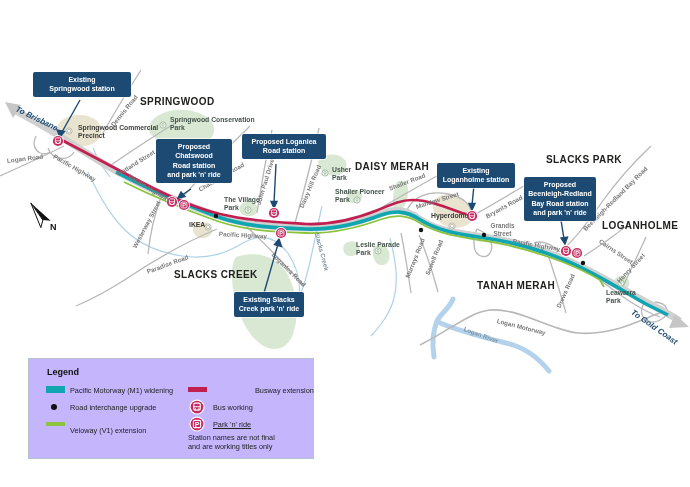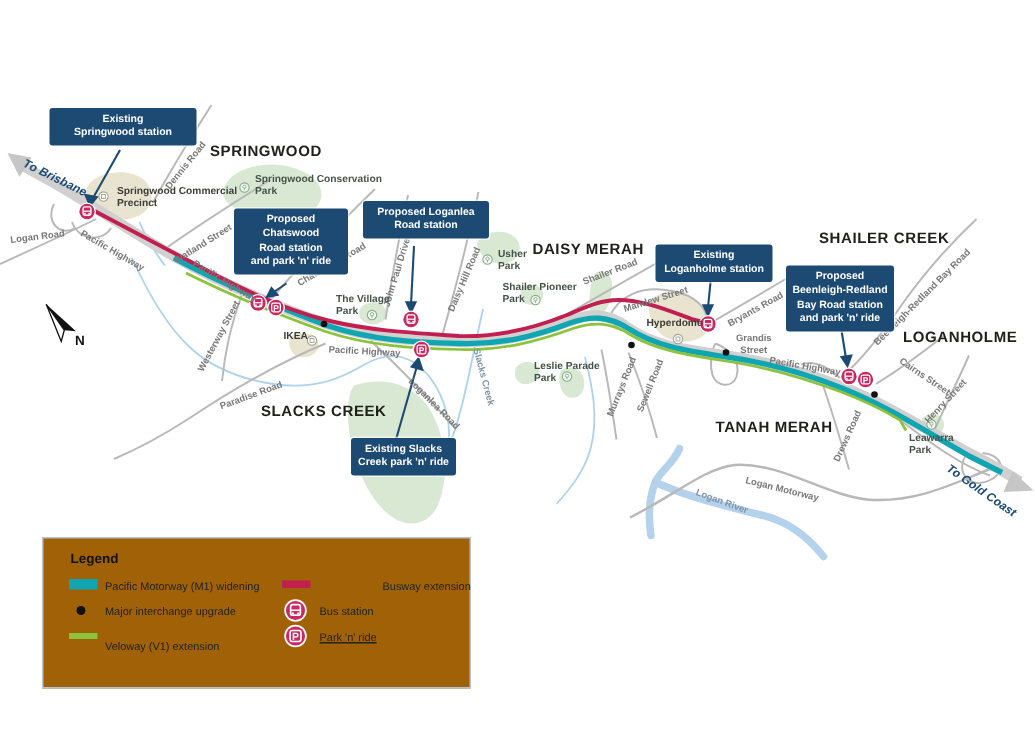--- a/index.html
+++ b/index.html
@@ -13,21 +13,21 @@
   .water{color:#7d94a6;}
   .park-label{position:absolute;font-weight:bold;font-size:6.8px;color:#44534a;line-height:1.18;}
   .place-label{position:absolute;font-weight:bold;font-size:6.8px;color:#3c3c38;line-height:1.18;}
   .callout{position:absolute;background:#1c4a73;color:#fff;font-weight:bold;font-size:7px;
            text-align:center;padding:3px 2px;border-radius:2px;line-height:1.34;
            box-shadow:0 0 0 1px rgba(255,255,255,.6);}
   .to-label{position:absolute;font-style:italic;font-weight:bold;font-size:8px;color:#1c4a73;
             white-space:nowrap;transform-origin:0 50%;}
   .compass-n{position:absolute;font-weight:bold;font-size:9px;color:#111;}
   
-  .legend{position:absolute;left:28px;top:358px;width:284px;height:99px;background:#a16207;
+  .legend{position:absolute;left:28px;top:358px;width:284px;height:99px;background:#c4b5fd;
           border:1px solid #b4c3cd;}
   .legend-title{position:absolute;left:18px;top:8px;font-weight:bold;font-size:9px;color:#111;}
   .legend-item{position:absolute;font-size:7.3px;color:#222;white-space:nowrap;}
   .sw{position:absolute;display:block;}
   .sw-m1{left:17px;top:27px;width:19px;height:7px;background:#0fa6b2;}
   .sw-dot{left:22px;top:45px;width:6px;height:6px;border-radius:50%;background:#111;}
   .sw-velo{left:17px;top:63px;width:19px;height:3.5px;background:#8cc23c;}
   .sw-busway{left:159px;top:28px;width:19px;height:5px;background:#c01f4f;}
   .legend-note{position:absolute;left:159px;top:74px;width:100px;font-size:7.3px;color:#222;line-height:1.25;}
   .legend-icn{position:absolute;width:16px;height:16px;}
@@ -179,21 +179,21 @@
     <polygon points="0,-16 -6,10 0,5" fill="#fff" stroke="#111" stroke-width="0.9"></polygon>
   </g>
 </svg>
 
 <div class="to-label" style="left:16px;top:104px;transform:rotate(26deg);">To Brisbane</div>
 <div class="to-label" style="left:632px;top:307px;transform:rotate(35deg);">To Gold Coast</div>
 <div class="compass-n" style="left:50px;top:222px;">N</div>
 
 <div class="suburb" style="left:140px;top:96px;width:65px;">SPRINGWOOD</div>
 <div class="suburb" style="left:355px;top:161px;width:55px;">DAISY MERAH</div>
-<div class="suburb" style="left:546px;top:154px;width:72px;">SHAILER CREEK</div>
+<div class="suburb" style="left:546px;top:154px;width:72px;">SLACKS PARK</div>
 <div class="suburb" style="left:602px;top:220px;width:70px;">LOGANHOLME</div>
 <div class="suburb" style="left:477px;top:280px;width:70px;">TANAH MERAH</div>
 <div class="suburb" style="left:174px;top:269px;width:72px;">SLACKS CREEK</div>
 
 <span class="road" style="left:7px;top:157px;transform:rotate(-7deg);">Logan Road</span>
 <span class="road" style="left:54px;top:152px;transform:rotate(30deg);">Pacific Highway</span>
 <span class="road" style="left:129px;top:172px;transform:rotate(31deg);">Pacific Highway</span>
 <span class="road" style="left:219px;top:230px;transform:rotate(3deg);">Pacific Highway</span>
 <span class="road" style="left:513px;top:237px;transform:rotate(10deg);">Pacific Highway</span>
 <span class="road" style="left:112px;top:122px;transform:rotate(-51deg);">Dennis Road</span>
@@ -257,28 +257,29 @@
 <div class="callout" style="left:234px;top:292px;width:66px;">
   <div>Existing Slacks</div>
       <div>Creek park 'n' ride</div>
 </div>
 
 <div class="legend">
   <div class="legend-title">Legend</div>
   <span class="sw sw-m1"></span>
   <div class="legend-item" style="left:41px;top:27px;">Pacific Motorway (M1) widening</div>
   <span class="sw sw-dot"></span>
-  <div class="legend-item" style="left:41px;top:44px;">Major interchange upgrade</div>
+  <div class="legend-item" style="left:41px;top:44px;">Road interchange upgrade</div>
   <span class="sw sw-velo"></span>
   <div class="legend-item" style="left:41px;top:67px;">Veloway (V1) extension</div>
   <span class="sw sw-busway"></span>
   <div class="legend-item" style="left:184px;top:27px;padding-left:42px;">Busway extension</div>
   <svg class="legend-icn" style="left:160px;top:40px;" viewBox="-8 -8 16 16">
         <use href="#bus-glyph" transform="scale(1.25)"></use>
       </svg>
-  <div class="legend-item" style="left:184px;top:44px;">Bus station</div>
+  <div class="legend-item" style="left:184px;top:44px;">Bus working</div>
   <svg class="legend-icn" style="left:160px;top:57px;" viewBox="-8 -8 16 16">
         <use href="#pnr-glyph" transform="scale(1.25)"></use>
       </svg>
   <div class="legend-item" style="left:184px;top:61px;text-decoration:underline;">Park 'n' ride</div>
+  <div class="legend-note">Station names are not final and are working titles only</div>
 </div>
 
 </div>
 
 </body></html>

